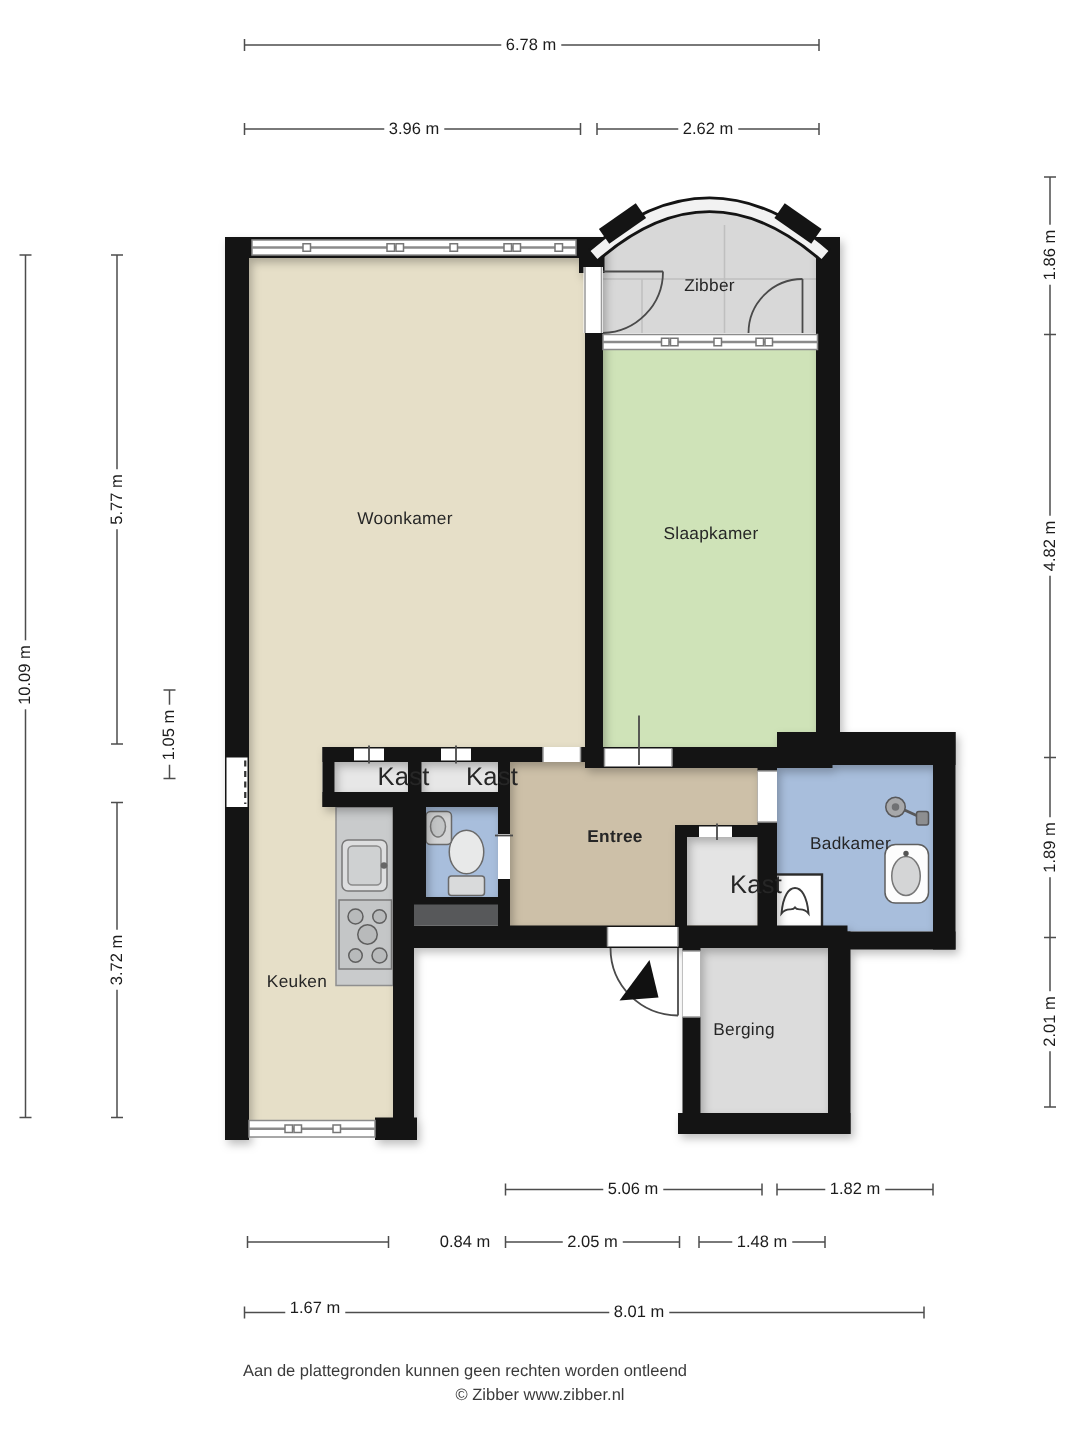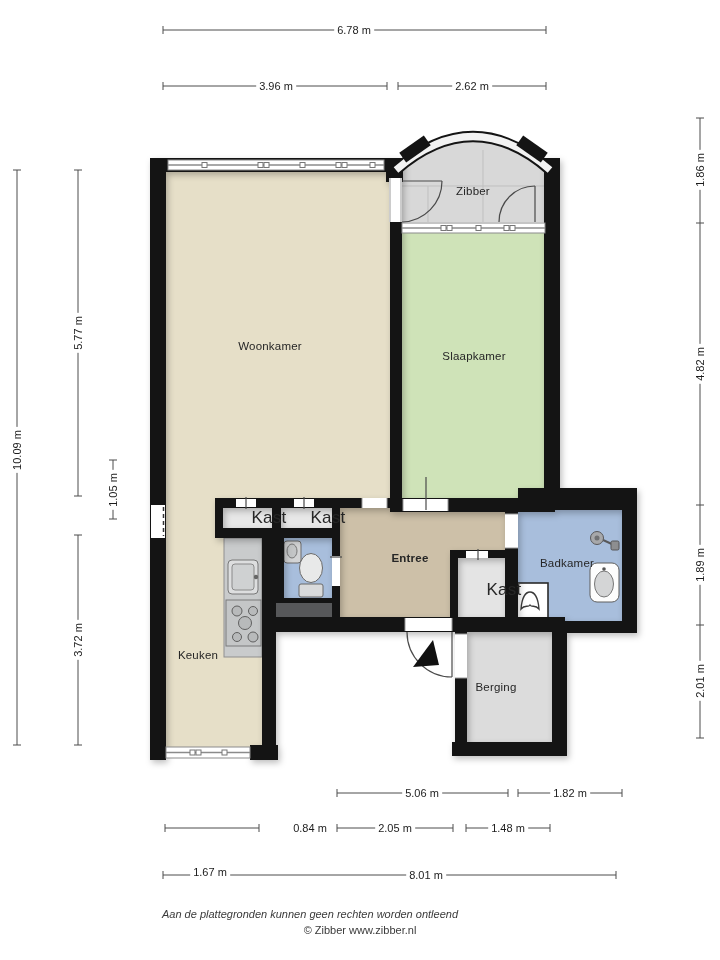--- a/index.html
+++ b/index.html
@@ -4,21 +4,21 @@
 <style>
   html,body{margin:0;padding:0;background:#fff;}
   body{width:720px;height:960px;position:relative;font-family:"Liberation Sans",sans-serif;}
   #canvas{position:absolute;left:0;top:0;width:720px;height:960px;overflow:hidden;background:#fff;}
   #plan-svg{position:absolute;left:0;top:0;}
   .lbl{position:absolute;transform:translate(-50%,-50%);font-size:11.5px;color:#262626;white-space:nowrap;letter-spacing:.2px;}
   .lbl.small{font-size:17px;padding-left:44px;}
   .dim{position:absolute;transform:translate(-50%,-50%);font-size:11px;color:#1c1c1c;background:#fff;padding:0 3px;white-space:nowrap;}
   .dim.vert{transform:translate(-50%,-50%) rotate(-90deg);}
   #footer{position:absolute;left:0;width:720px;text-align:center;color:#3a3a3a;}
-  #footer .f1{position:absolute;top:908px;left:0;width:620px;font-size:11px;font-style:italic;}
+  #footer .f1{position:absolute;top:908px;left:0;width:620px;font-size:11px;}
   #footer .f2{position:absolute;top:924px;left:0;width:720px;font-size:11px;}
 </style>
 </head>
 <body>
 
 <div id="canvas">
 
 <svg id="plan-svg" width="720" height="960" viewBox="0 0 720 960">
 
   <g>

